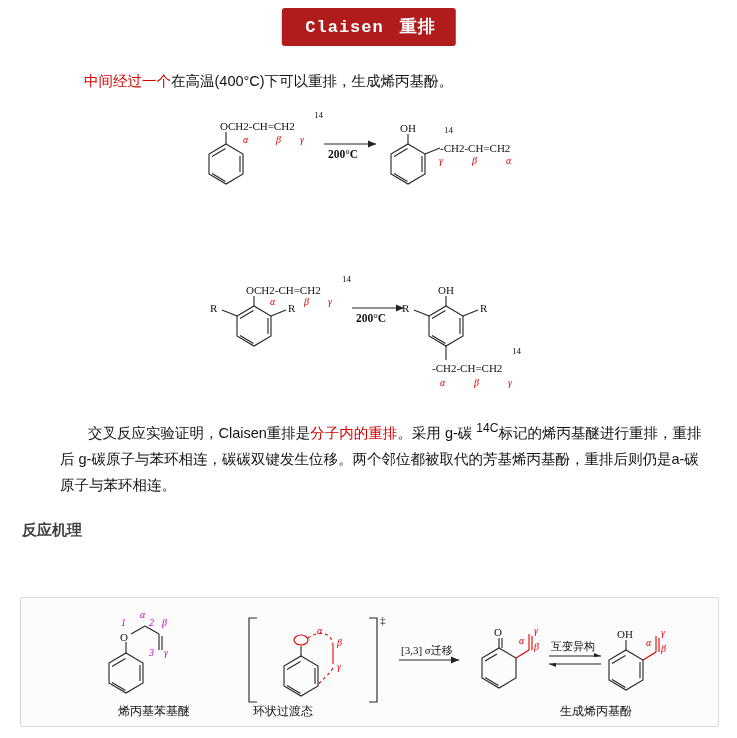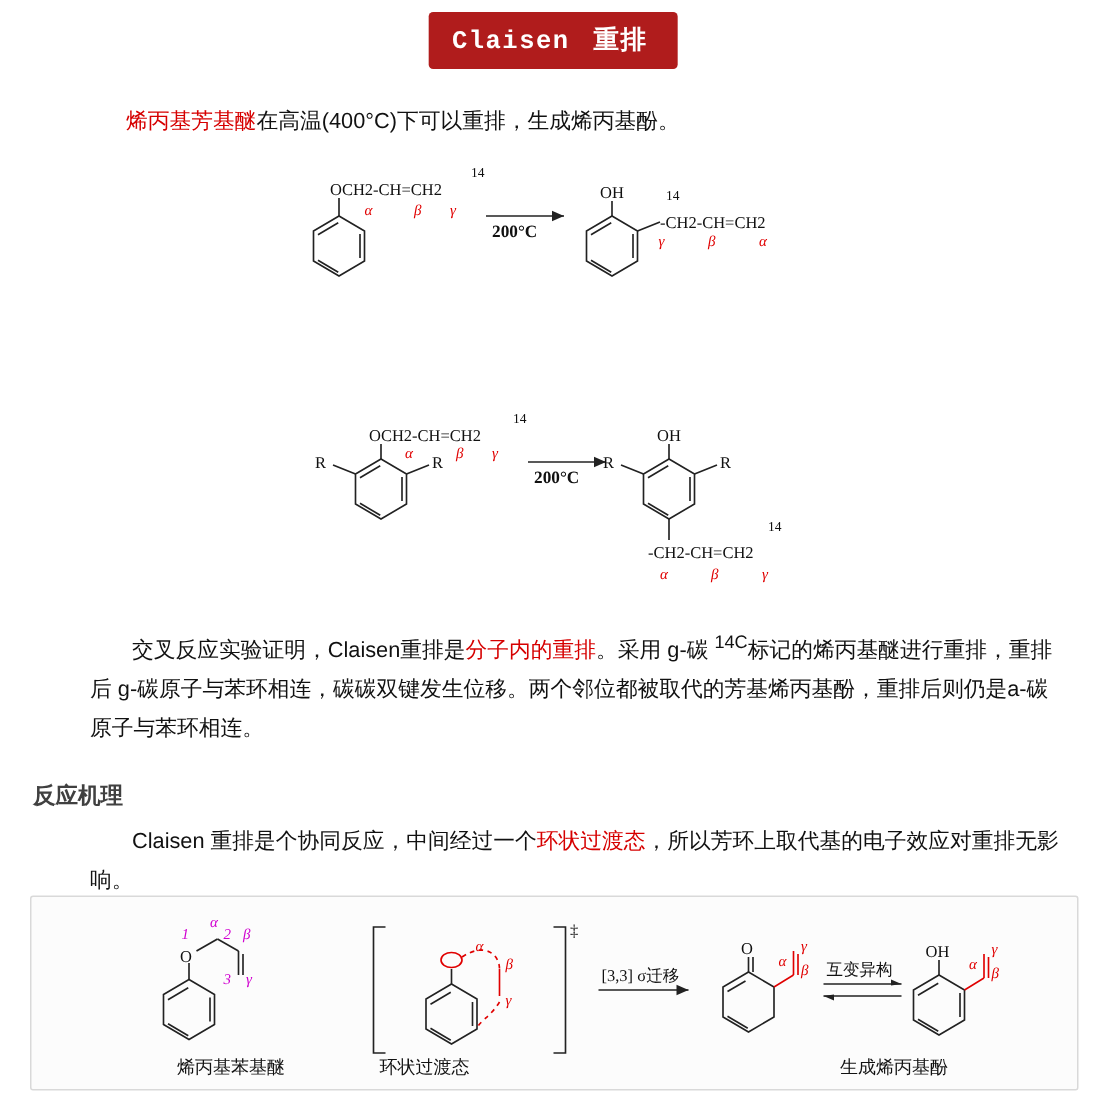--- a/index.html
+++ b/index.html
@@ -26,21 +26,21 @@
     position: absolute;
     left: 50%;
     transform: translateX(-50%);
     top: 8px;
     background: #b01c1c;
     color: #ffffff;
     font-family: "Liberation Mono", monospace;
     font-weight: bold;
     font-size: 17px;
     letter-spacing: 1px;
-    padding: 7px 20px 8px 16px;
+    padding: 7px 20px 8px 24px;
     border-radius: 3px;
     white-space: nowrap;
   }
   .title-bar .cn {
     font-family: "Liberation Sans", sans-serif;
     margin-left: 16px;
   }
 
   
   p.para {
@@ -131,21 +131,21 @@
 </head>
 <body>
 
 <div class="page">
 
   <div class="title-bar">
     <span>Claisen</span><span class="cn">重排</span>
   </div>
 
   <p class="para p1">
-    <span class="red">烯丙基芳基醚</span><span>在高温(400°C)下可以重排，生成烯丙基酚。</span>
+    <span class="red">中间经过一个</span><span>在高温(400°C)下可以重排，生成烯丙基酚。</span>
   </p>
 
   <div class="scheme scheme1">
     <svg width="360" height="92" viewBox="0 0 360 92">
 
       <g>
         <polygon class="gk" points="30,40 47,50 47,70 30,80 13,70 13,50"></polygon>
         <line class="gk" x1="44" y1="52" x2="44" y2="68"></line>
         <line class="gk" x1="29.5" y1="77.5" x2="16" y2="69.5"></line>
         <line class="gk" x1="16" y1="52.5" x2="29.5" y2="44.5"></line>
@@ -229,23 +229,20 @@
       <text class="lbl-red" x="312" y="114">γ</text>
     </svg>
   </div>
 
   <p class="para p3">
     <span>交叉反应实验证明，Claisen重排是</span><span class="red">分子内的重排</span><span>。采用 g-碳 </span><sup>14C</sup><span>标记的烯丙基醚进行重排，重排后 g-碳原子与苯环相连，碳碳双键发生位移。两个邻位都被取代的芳基烯丙基酚，重排后则仍是a-碳原子与苯环相连。</span>
   </p>
 
   <div class="h-mech">反应机理</div>
 
-  <p class="para p4">
-    <span>Claisen  重排是个协同反应，中间经过一个</span><span class="red">环状过渡态</span><span>，所以芳环上取代基的电子效应对重排无影响。</span>
-  </p>
 
   <div class="mech-box">
     <svg width="697" height="128" viewBox="0 0 697 128">
 
       <g>
         <polygon class="gk" points="105,55 122,65 122,85 105,95 88,85 88,65"></polygon>
         <line class="gk" x1="119" y1="67" x2="119" y2="83"></line>
         <line class="gk" x1="104.5" y1="92.5" x2="91" y2="84.5"></line>
         <line class="gk" x1="91" y1="68.5" x2="104.5" y2="60.5"></line>
         <line class="gk" x1="105" y1="55" x2="105" y2="44"></line>

